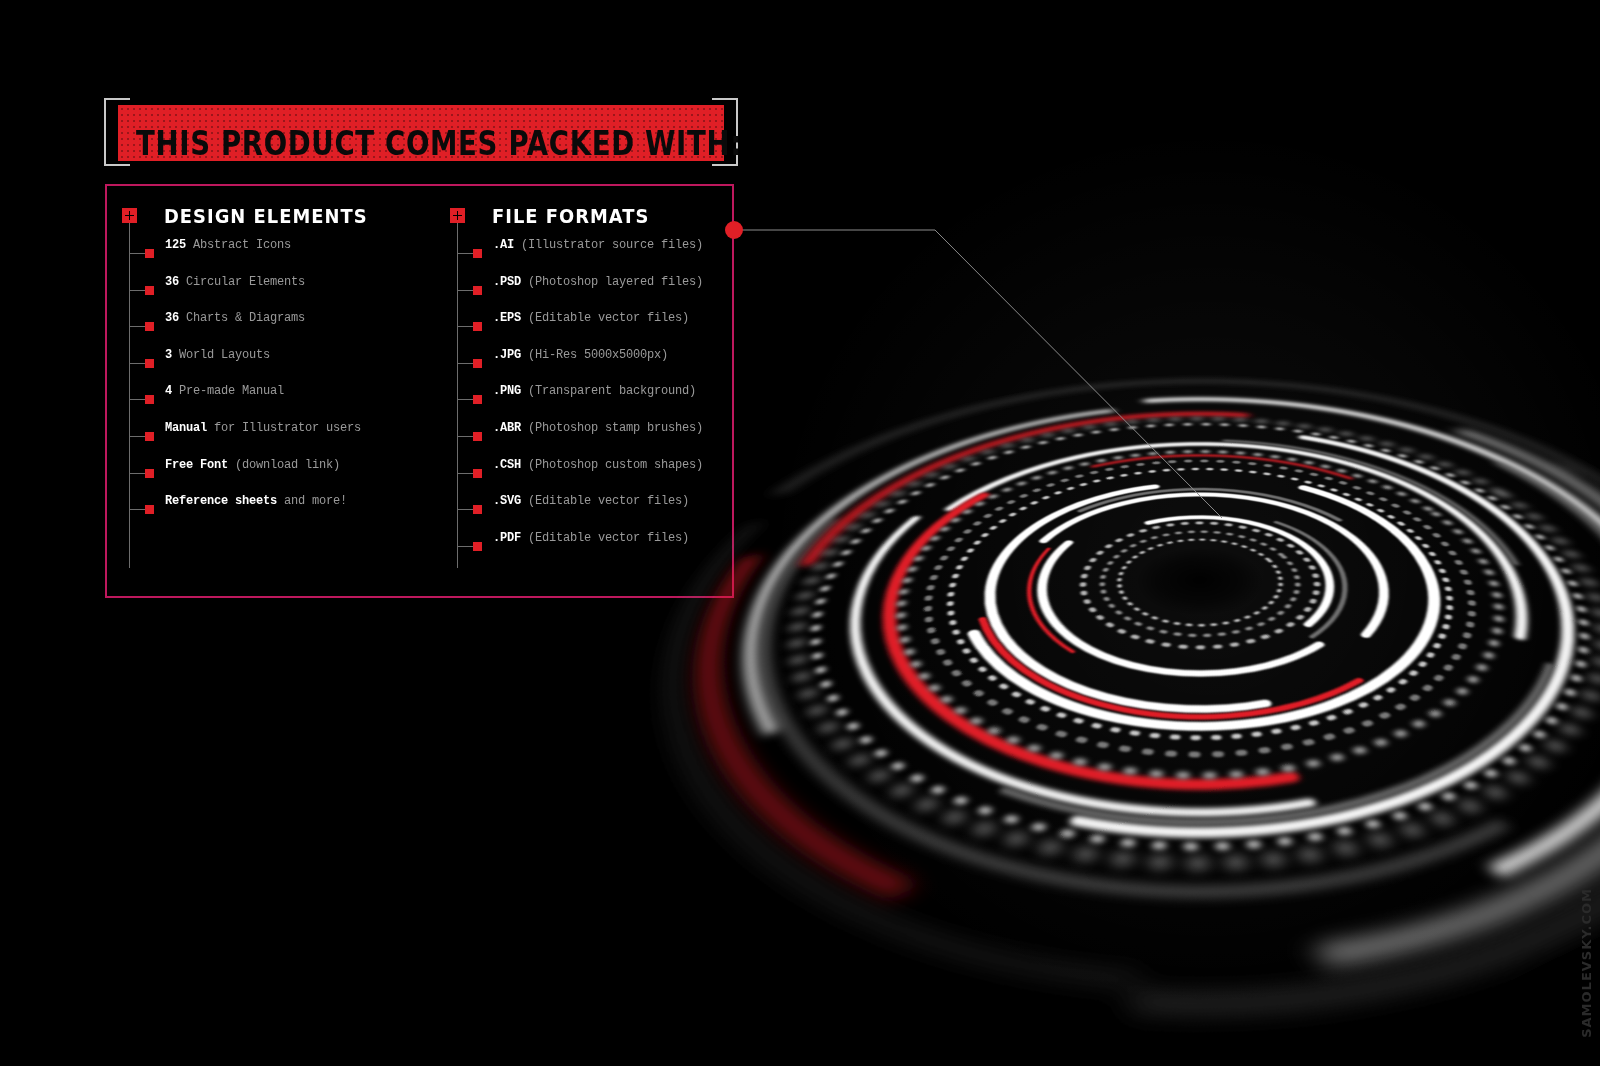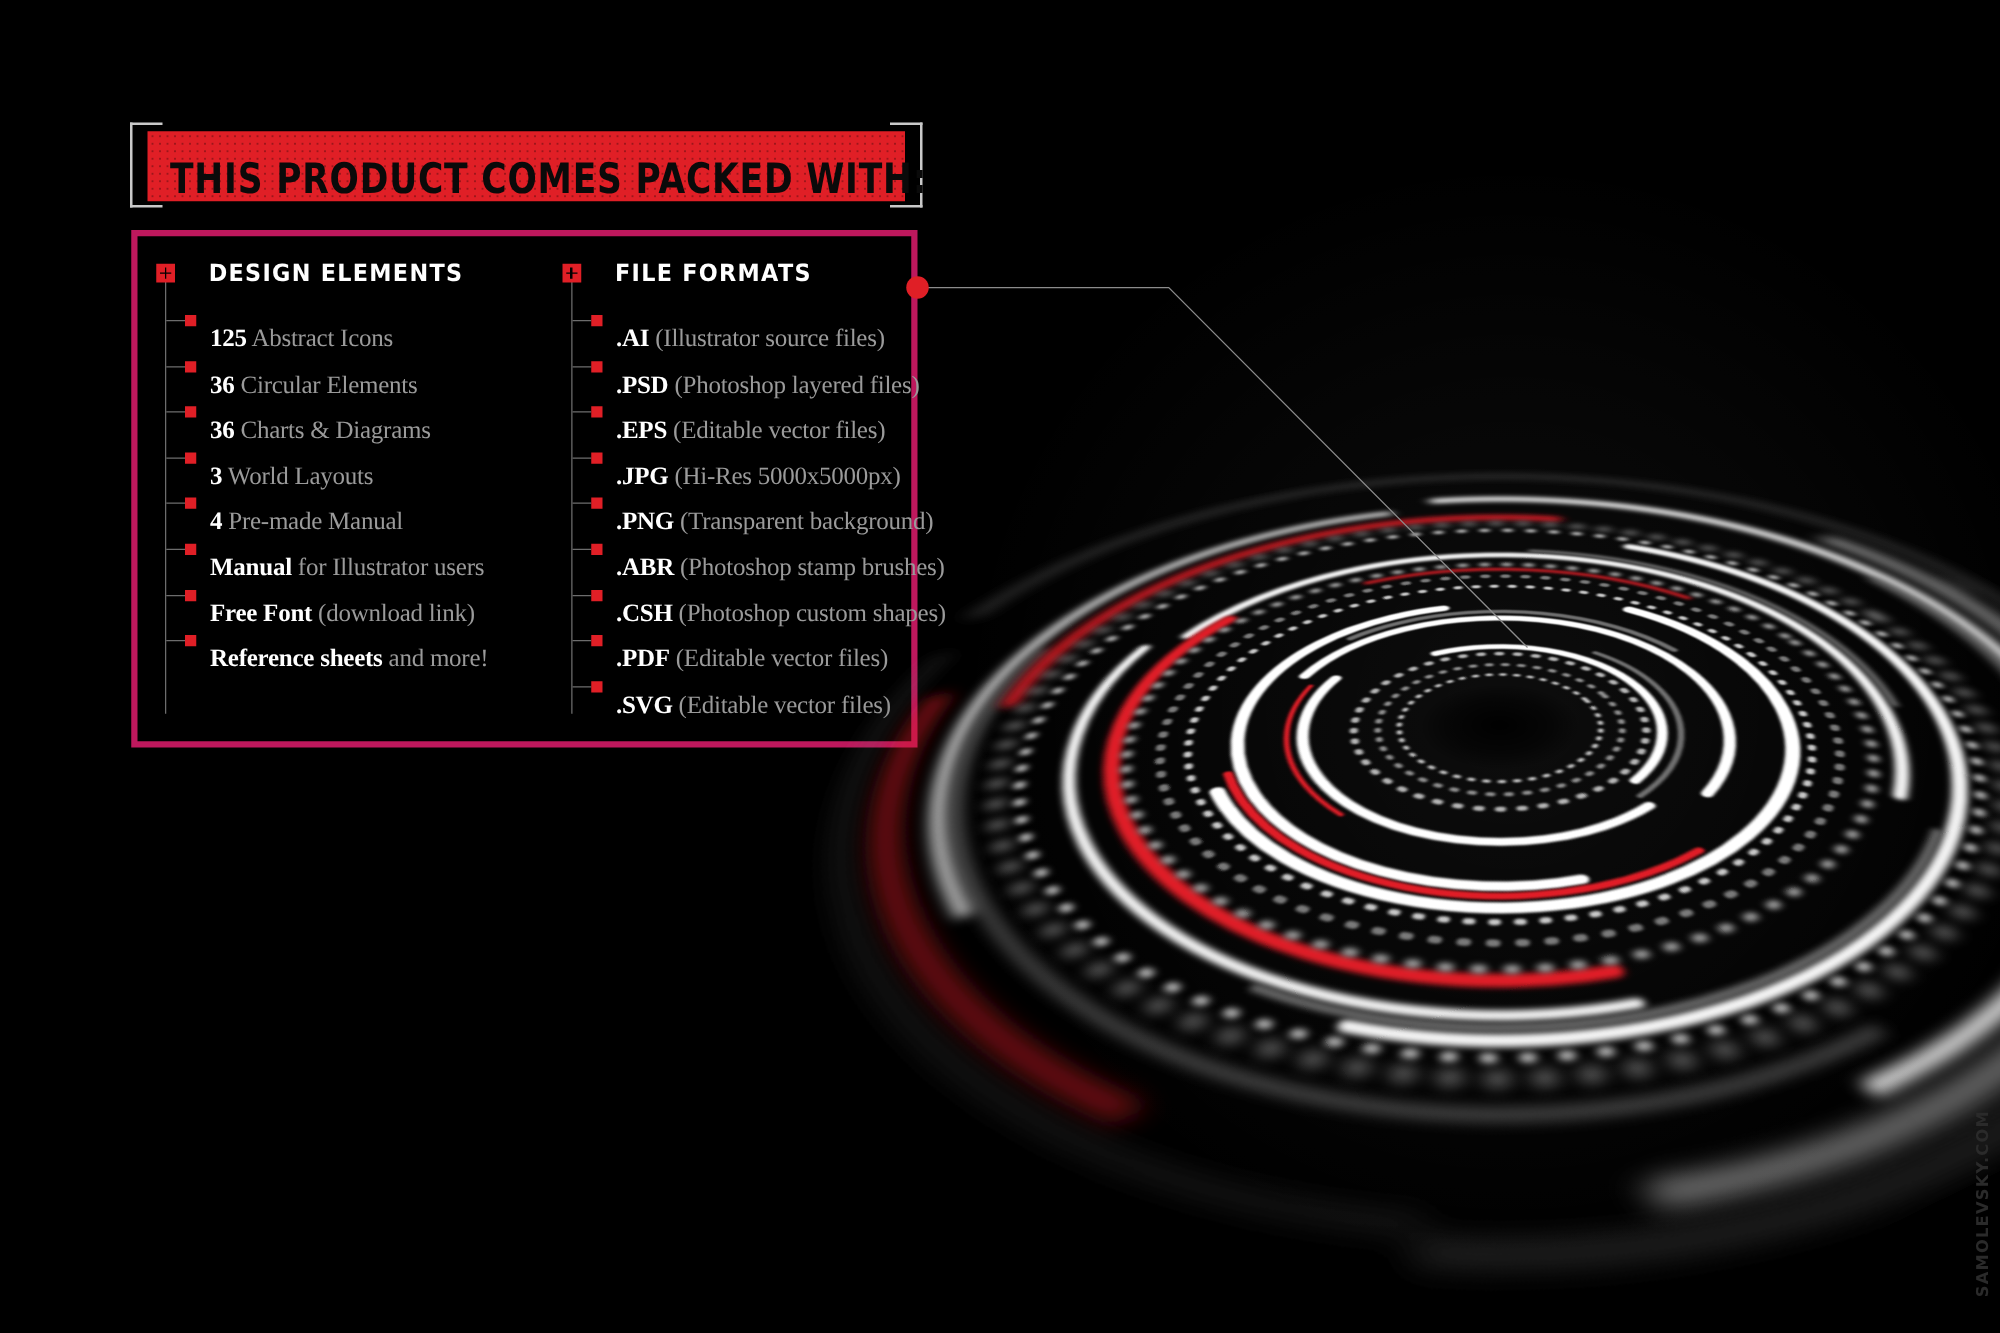--- a/index.html
+++ b/index.html
@@ -63,21 +63,21 @@
     pointer-events:none;
   }
   .bracket.left  { left:0px;  top:0px; border-right:none; }
   .bracket.right { right:0px; top:0px; border-left:none; }
 
   
   .panel {
     position:absolute;
     left:105px; top:184px;
     width:629px; height:414px;
-    border:5px solid #be185d;
+    border:2px solid #be185d;
     background:rgba(0,0,0,0.35);
   }
   .columns {
     position:absolute;
     left:0; top:0; width:100%; height:100%;
     display:flex;
   }
   .col { position:relative; }
   .col.design { width:330px; }
   .col.formats { width:299px; }
@@ -136,24 +136,24 @@
     background:#6d6d6d;
   }
   .item .bullet {
     position:absolute;
     left:38px; top:13px;
     width:9px; height:9px;
     background:#e01f26;
   }
   .item .txt {
     position:absolute;
-    left:58px; top:21px;
+    left:58px; top:2px;
     white-space:nowrap;
-    font-family:Liberation Serif, serif;
-    font-size:20px;
+    font-family:Liberation Mono, monospace;
+    font-size:12px;
     letter-spacing:-0.2px;
   }
   .item .txt b {
     color:#ffffff;
     font-weight:bold;
   }
   .item .txt span.sub {
     color:#9a9a9a;
     font-weight:normal;
   }
@@ -413,26 +413,26 @@
               <div class="txt"><b>.ABR</b><span class="sub"> (Photoshop stamp brushes)</span></div>
             </div>
             <div class="item">
               <div class="tick"></div>
               <div class="bullet"></div>
               <div class="txt"><b>.CSH</b><span class="sub"> (Photoshop custom shapes)</span></div>
             </div>
             <div class="item">
               <div class="tick"></div>
               <div class="bullet"></div>
+              <div class="txt"><b>.SVG</b><span class="sub"> (Editable vector files)</span></div>
+            </div>
+            <div class="item">
+              <div class="tick"></div>
+              <div class="bullet"></div>
               <div class="txt"><b>.PDF</b><span class="sub"> (Editable vector files)</span></div>
-            </div>
-            <div class="item">
-              <div class="tick"></div>
-              <div class="bullet"></div>
-              <div class="txt"><b>.SVG</b><span class="sub"> (Editable vector files)</span></div>
             </div>
           </div>
       </div>
 
     </div>
   </div>
 
   <svg class="leader">
     <polyline id="leader-path" points="740,230 935,230 1222,518" fill="none" stroke="#8c8c8c" stroke-width="1"></polyline>
   </svg>

